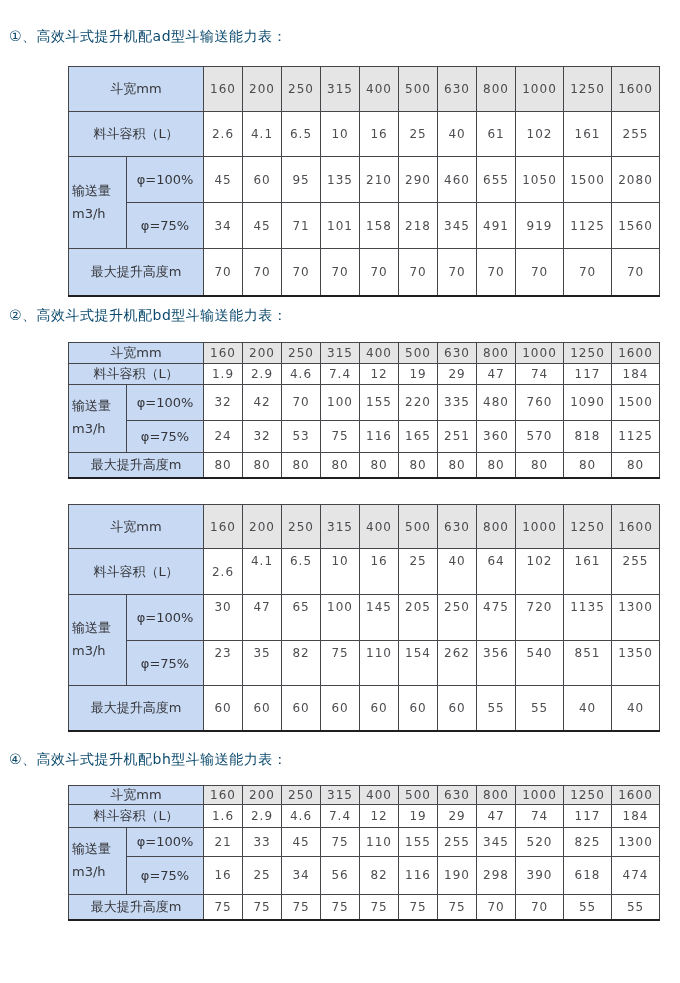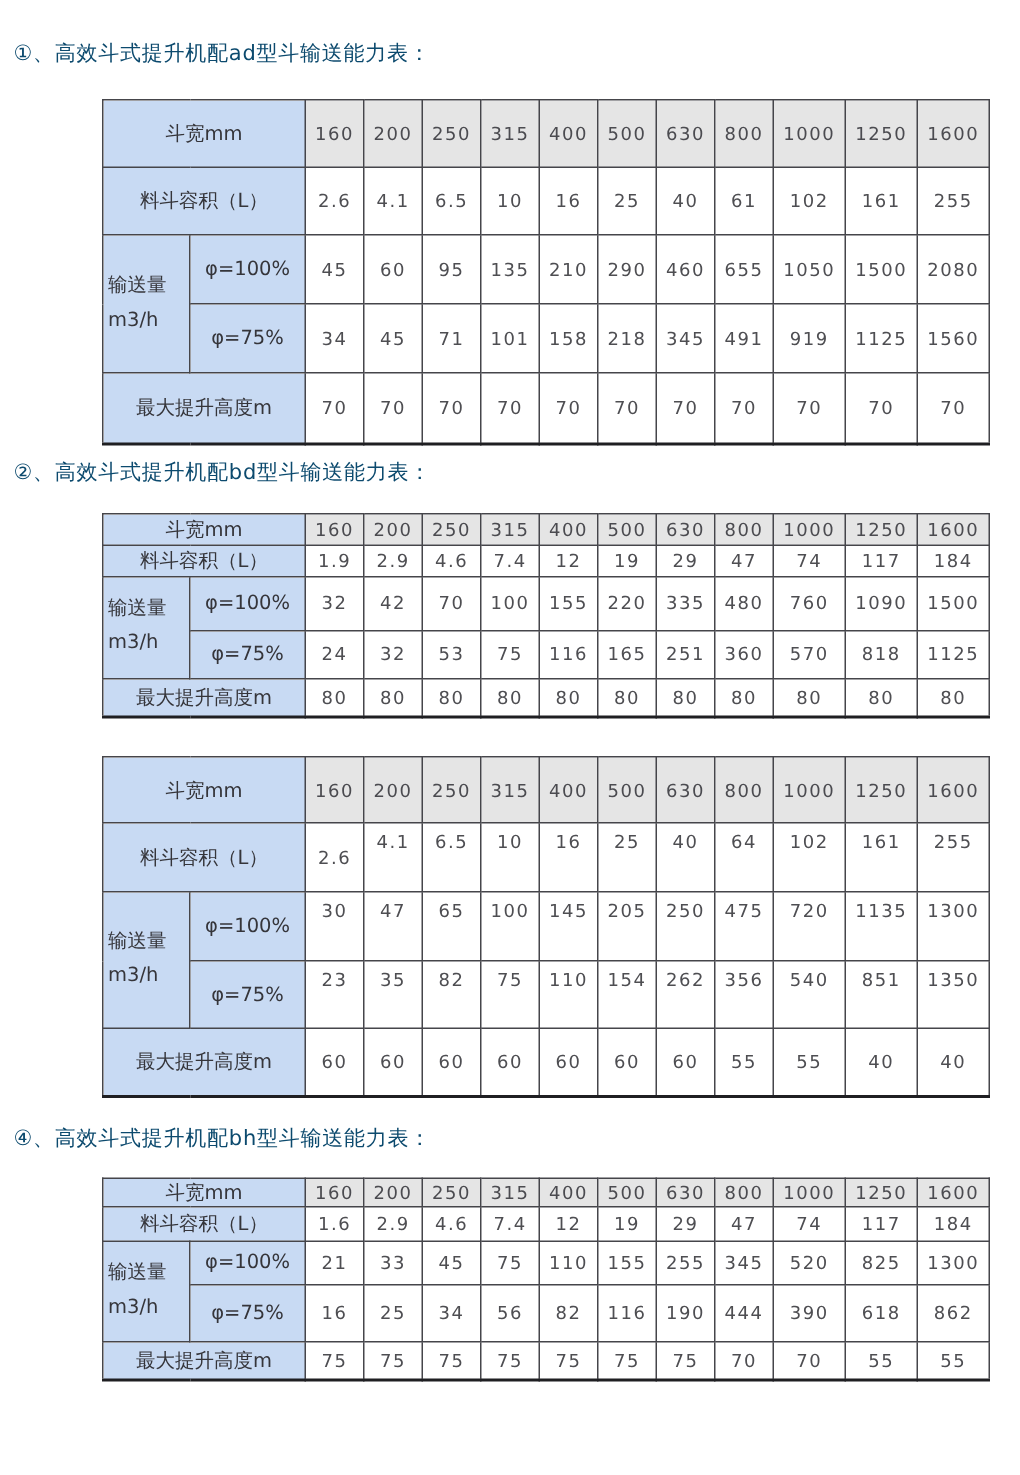--- a/index.html
+++ b/index.html
@@ -398,24 +398,24 @@
         </tr>
     <tr class="r-p75">
       <td class="lbl">φ=75%</td>
     <td class="val">16</td>
           <td class="val">25</td>
           <td class="val">34</td>
           <td class="val">56</td>
           <td class="val">82</td>
           <td class="val">116</td>
           <td class="val">190</td>
-          <td class="val">444</td>
+          <td class="val">298</td>
           <td class="val">390</td>
           <td class="val">618</td>
-          <td class="val">862</td>
+          <td class="val">474</td>
         </tr>
     <tr class="r-max">
       <td class="lbl" colspan="2">最大提升高度m</td>
     <td class="val">75</td>
           <td class="val">75</td>
           <td class="val">75</td>
           <td class="val">75</td>
           <td class="val">75</td>
           <td class="val">75</td>
           <td class="val">75</td>

